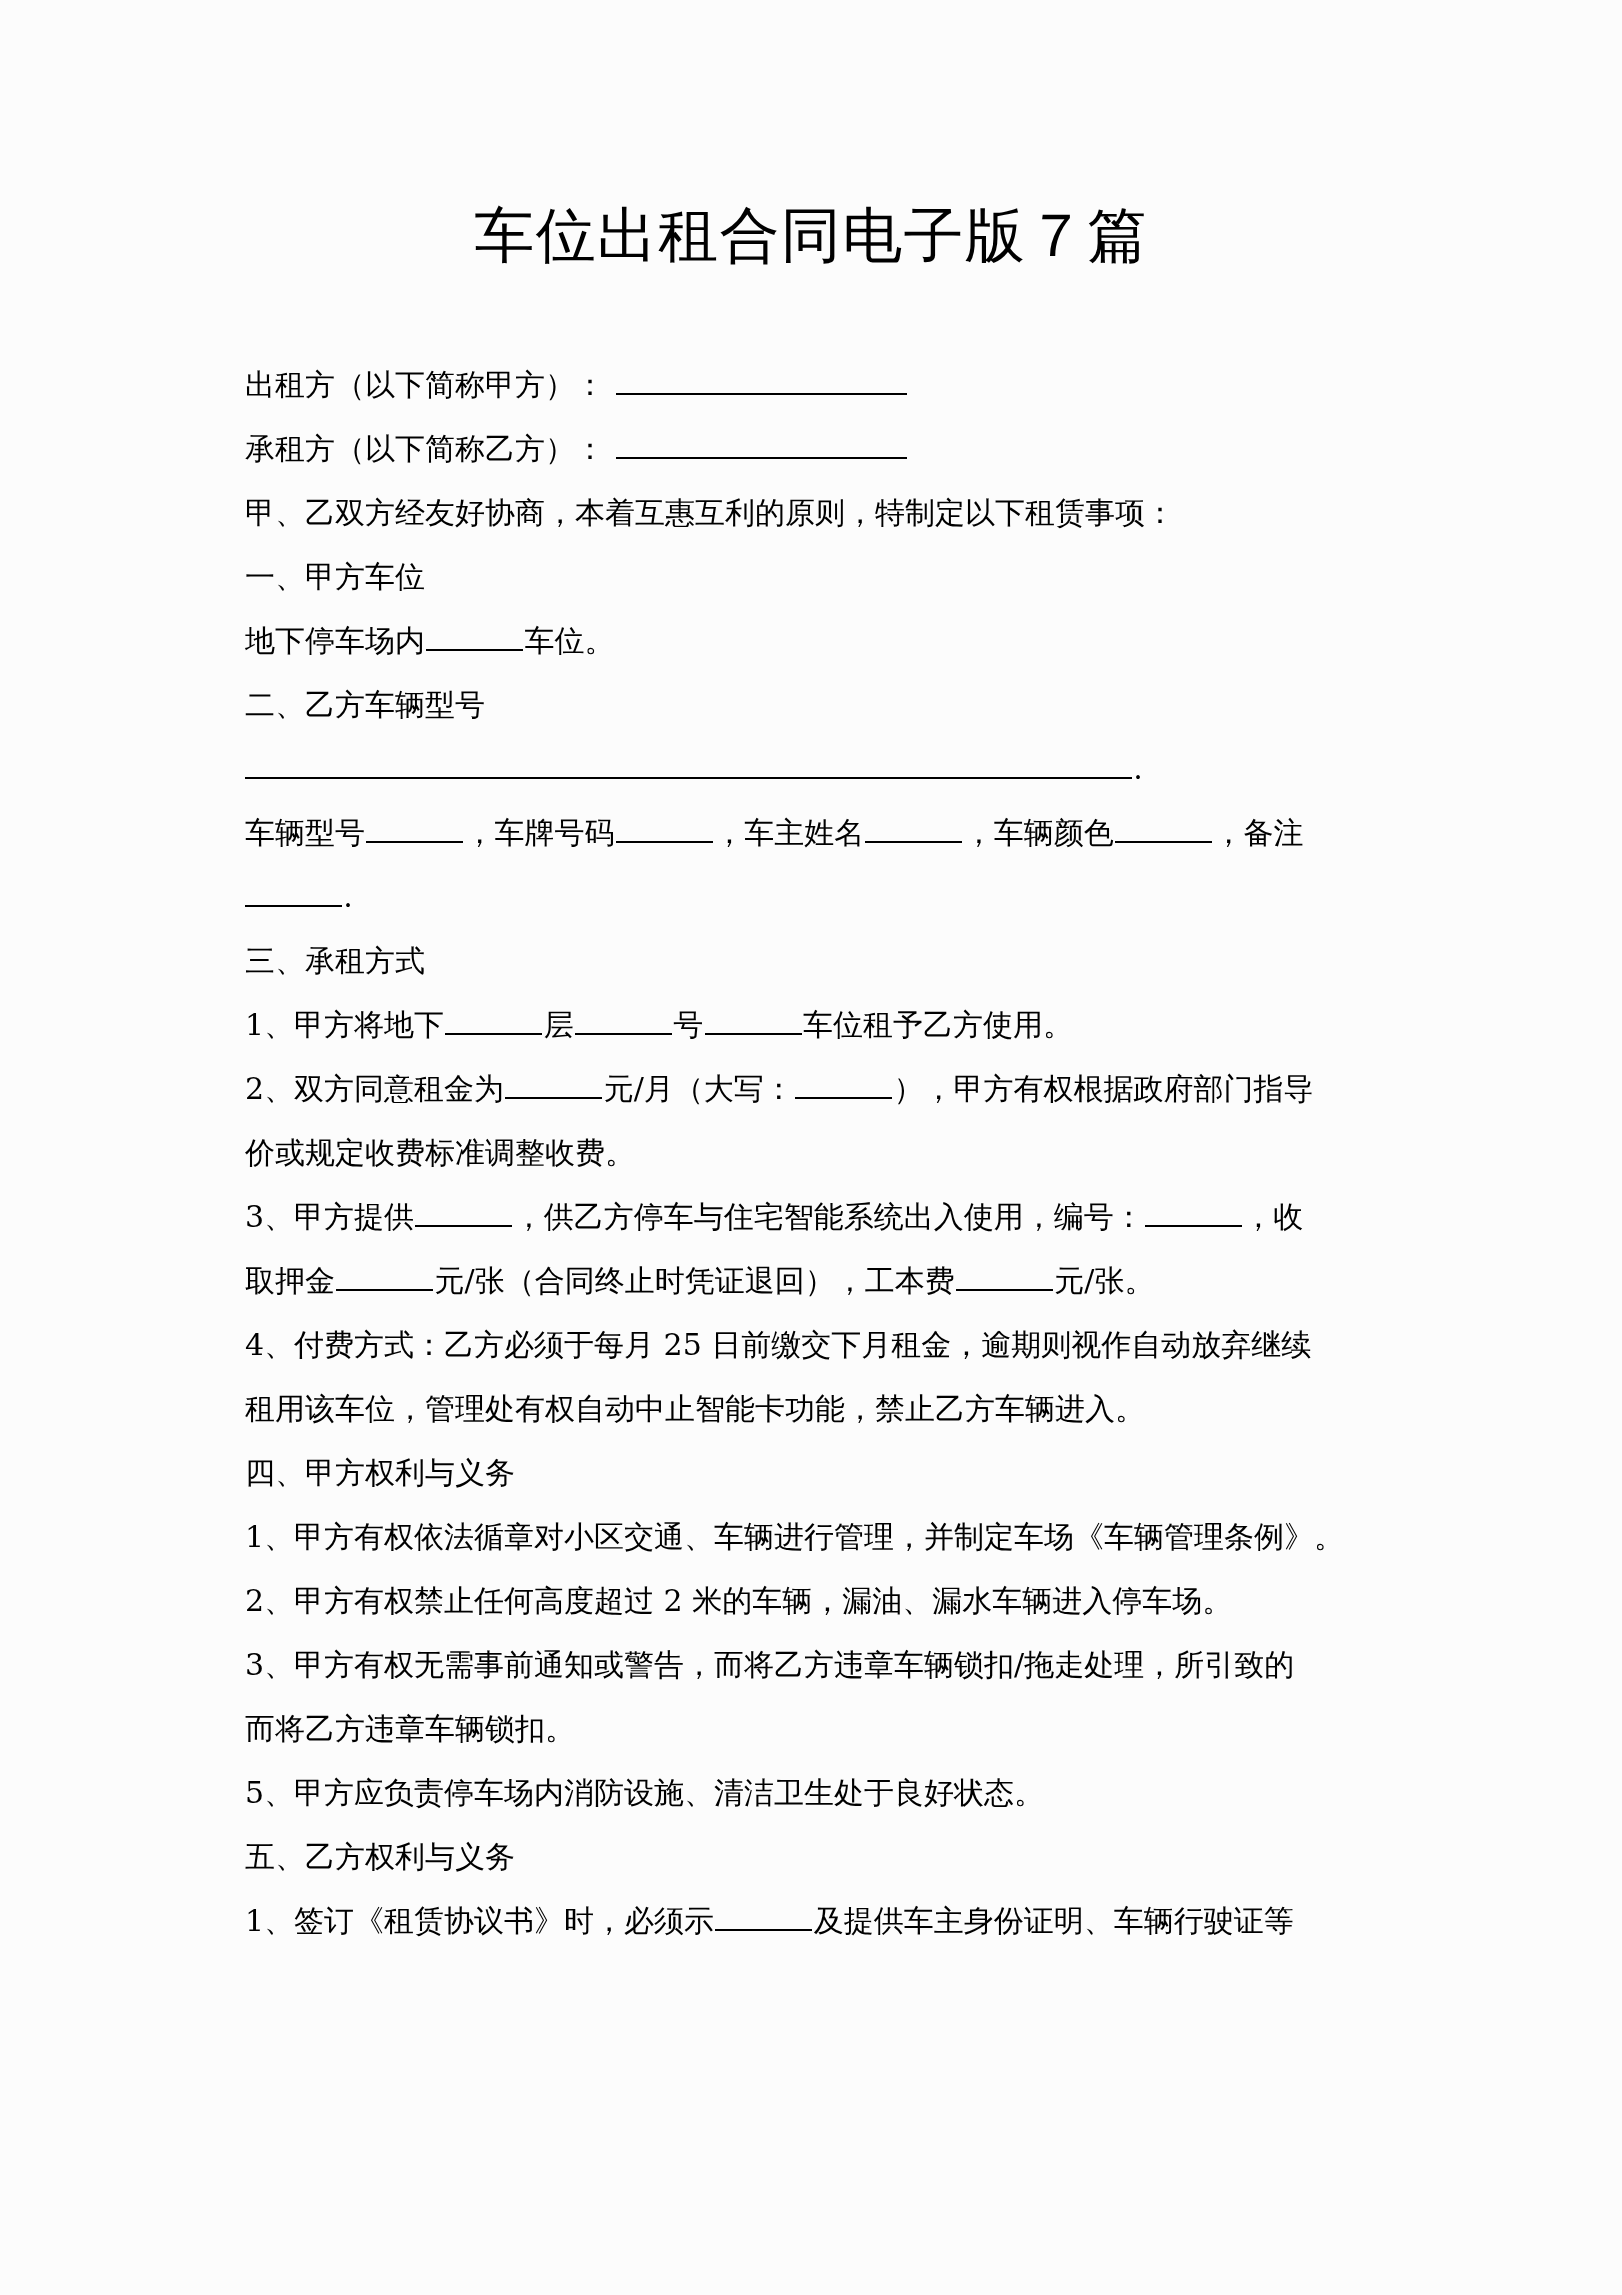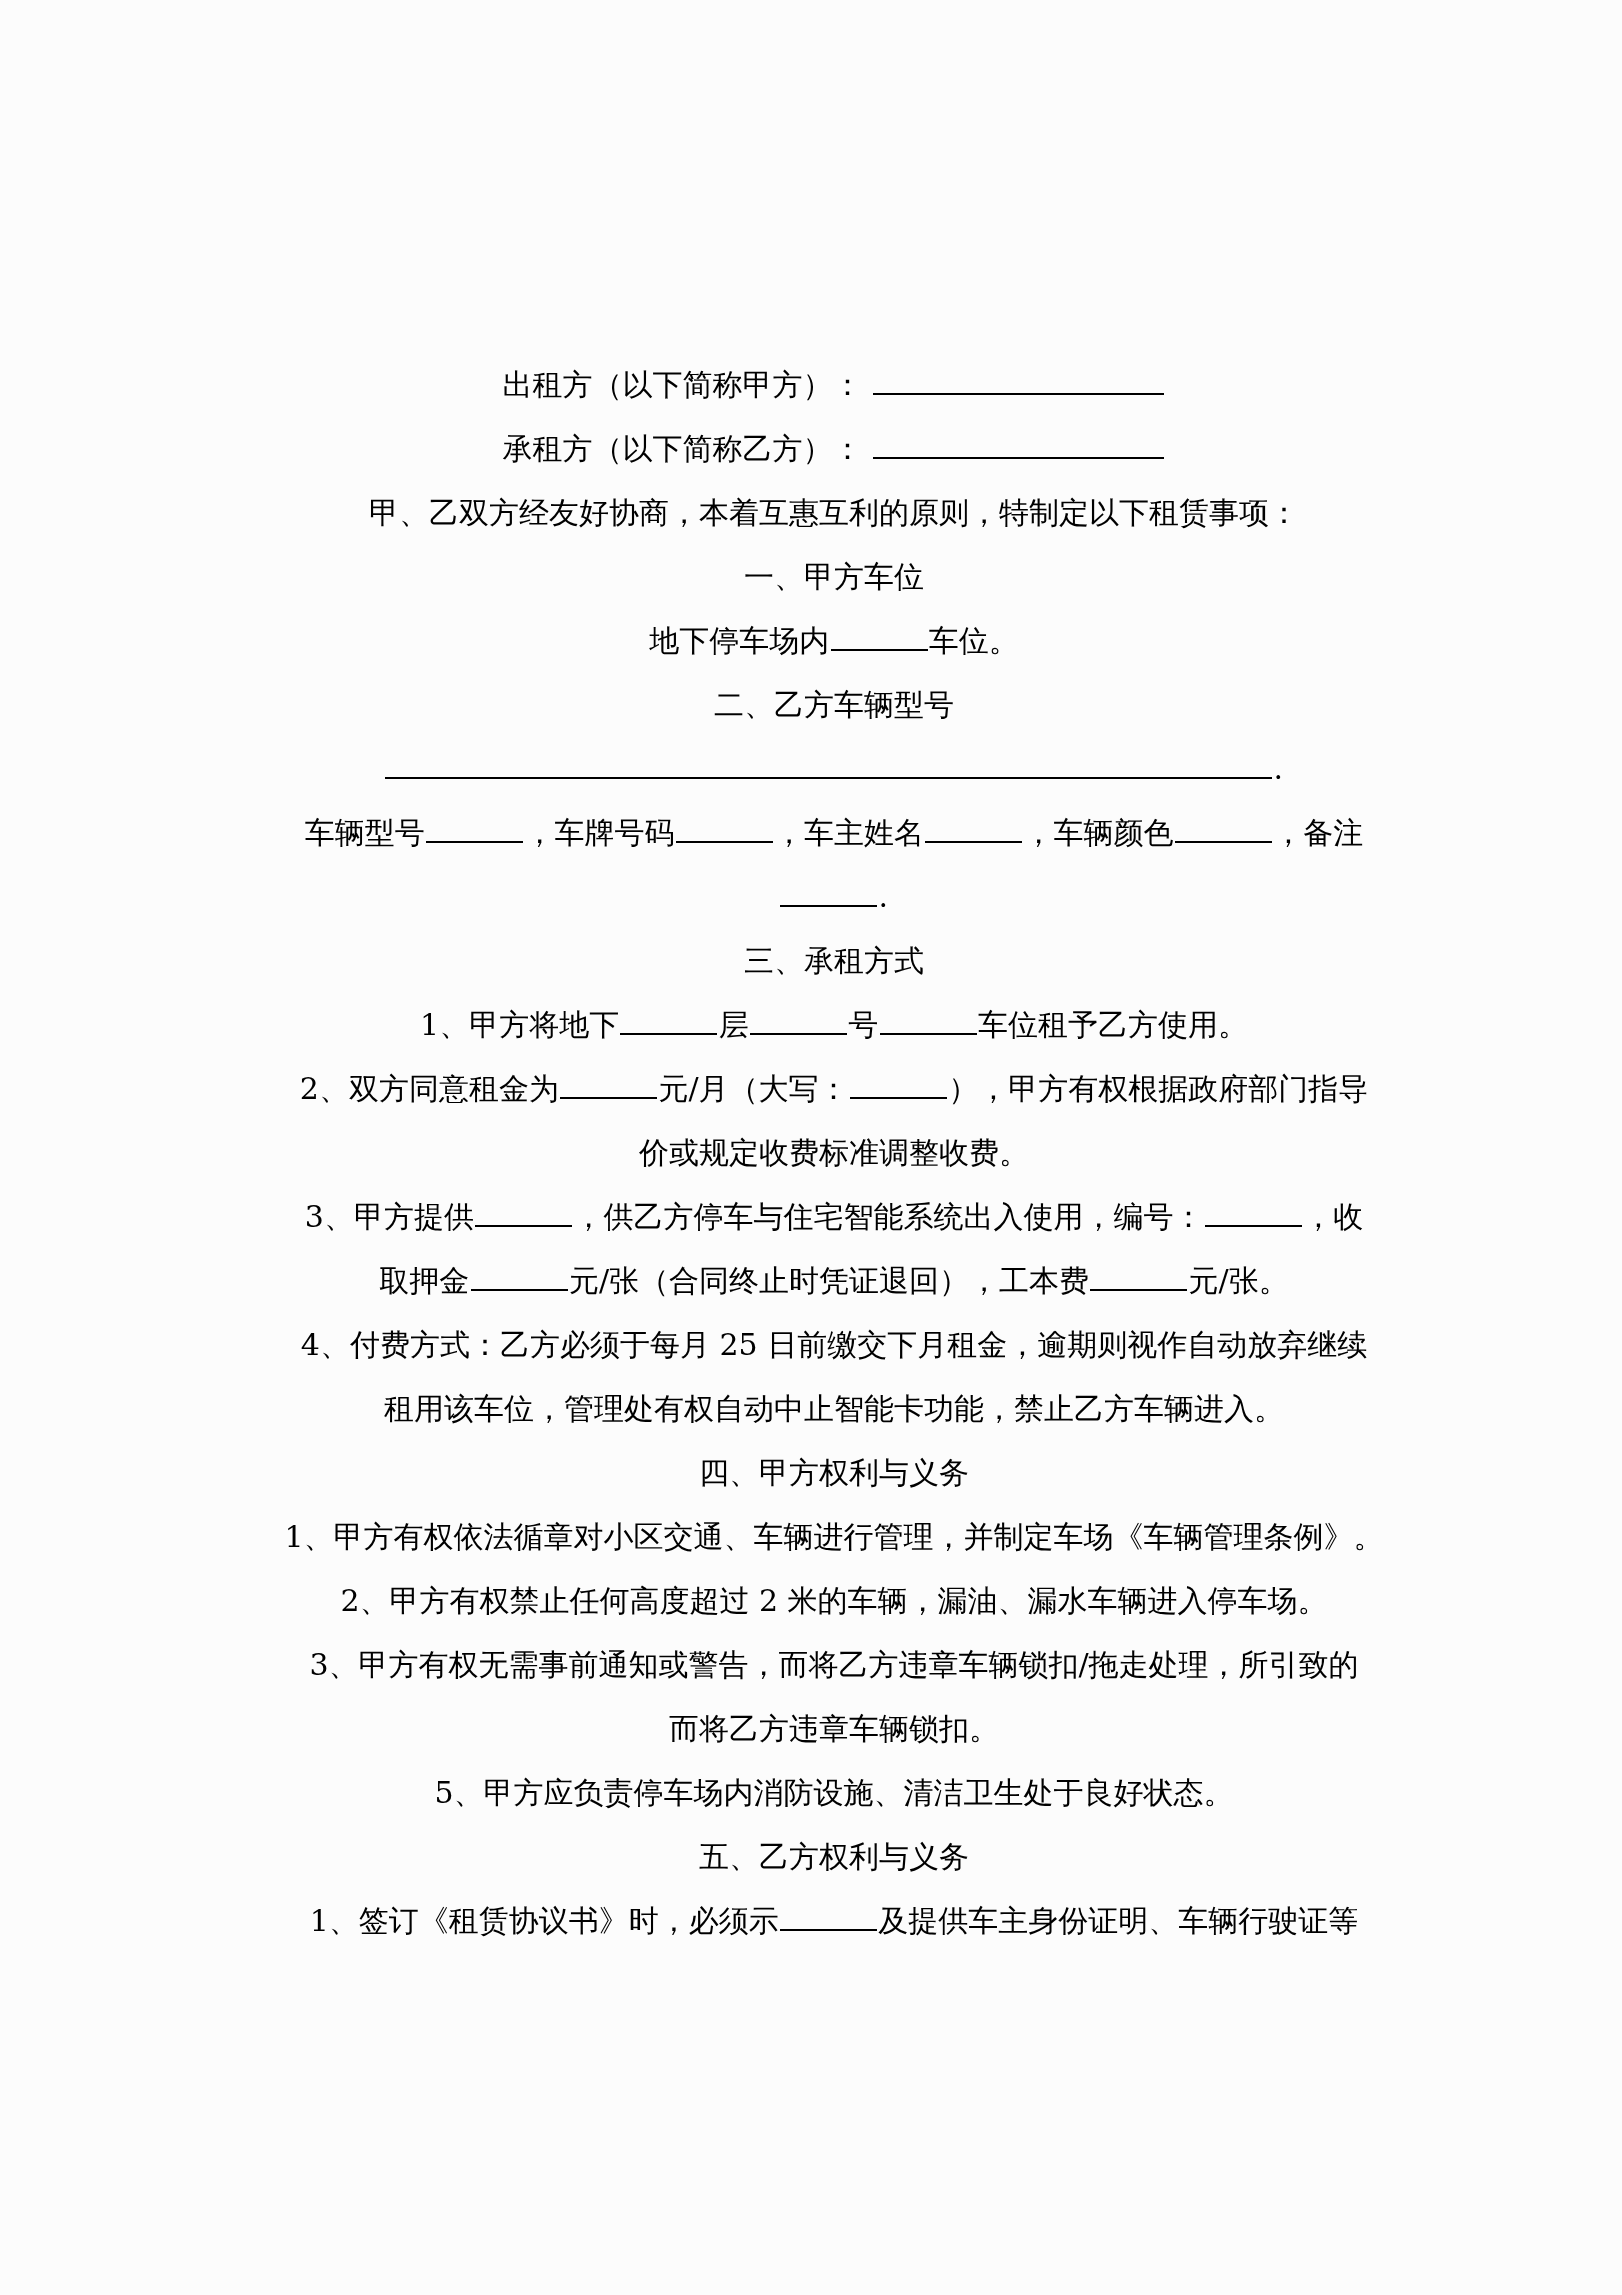--- a/index.html
+++ b/index.html
@@ -33,21 +33,20 @@
       font-weight: normal;
       margin: 0;
     }
     .body {
       position: absolute;
       left: 245px;
       top: 353px;
       width: 1178px;
       font-size: 30px;
       line-height: 64px;
-      text-align: center;
     }
     .line {
       white-space: nowrap;
       height: 64px;
     }
     .blank {
       display: inline-block;
       border-bottom: 2px solid #000;
       height: 26px;
       vertical-align: baseline;
@@ -55,20 +54,21 @@
     }
     .blank.w-party { width: 291px; margin-left: 10.5px; }
     .blank.w-short { width: 97px; }
     .blank.w-long { width: 887px; margin-left: 0; }
   </style>
 </head>
 <body>
 
 <div class="page">
 
+  <h1 class="title">车位出租合同电子版７篇</h1>
 
   <div class="body">
 
     <div class="line">
       <span>出租方（以下简称甲方）：</span><span class="blank w-party"></span>
     </div>
 
     <div class="line">
       <span>承租方（以下简称乙方）：</span><span class="blank w-party"></span>
     </div>

